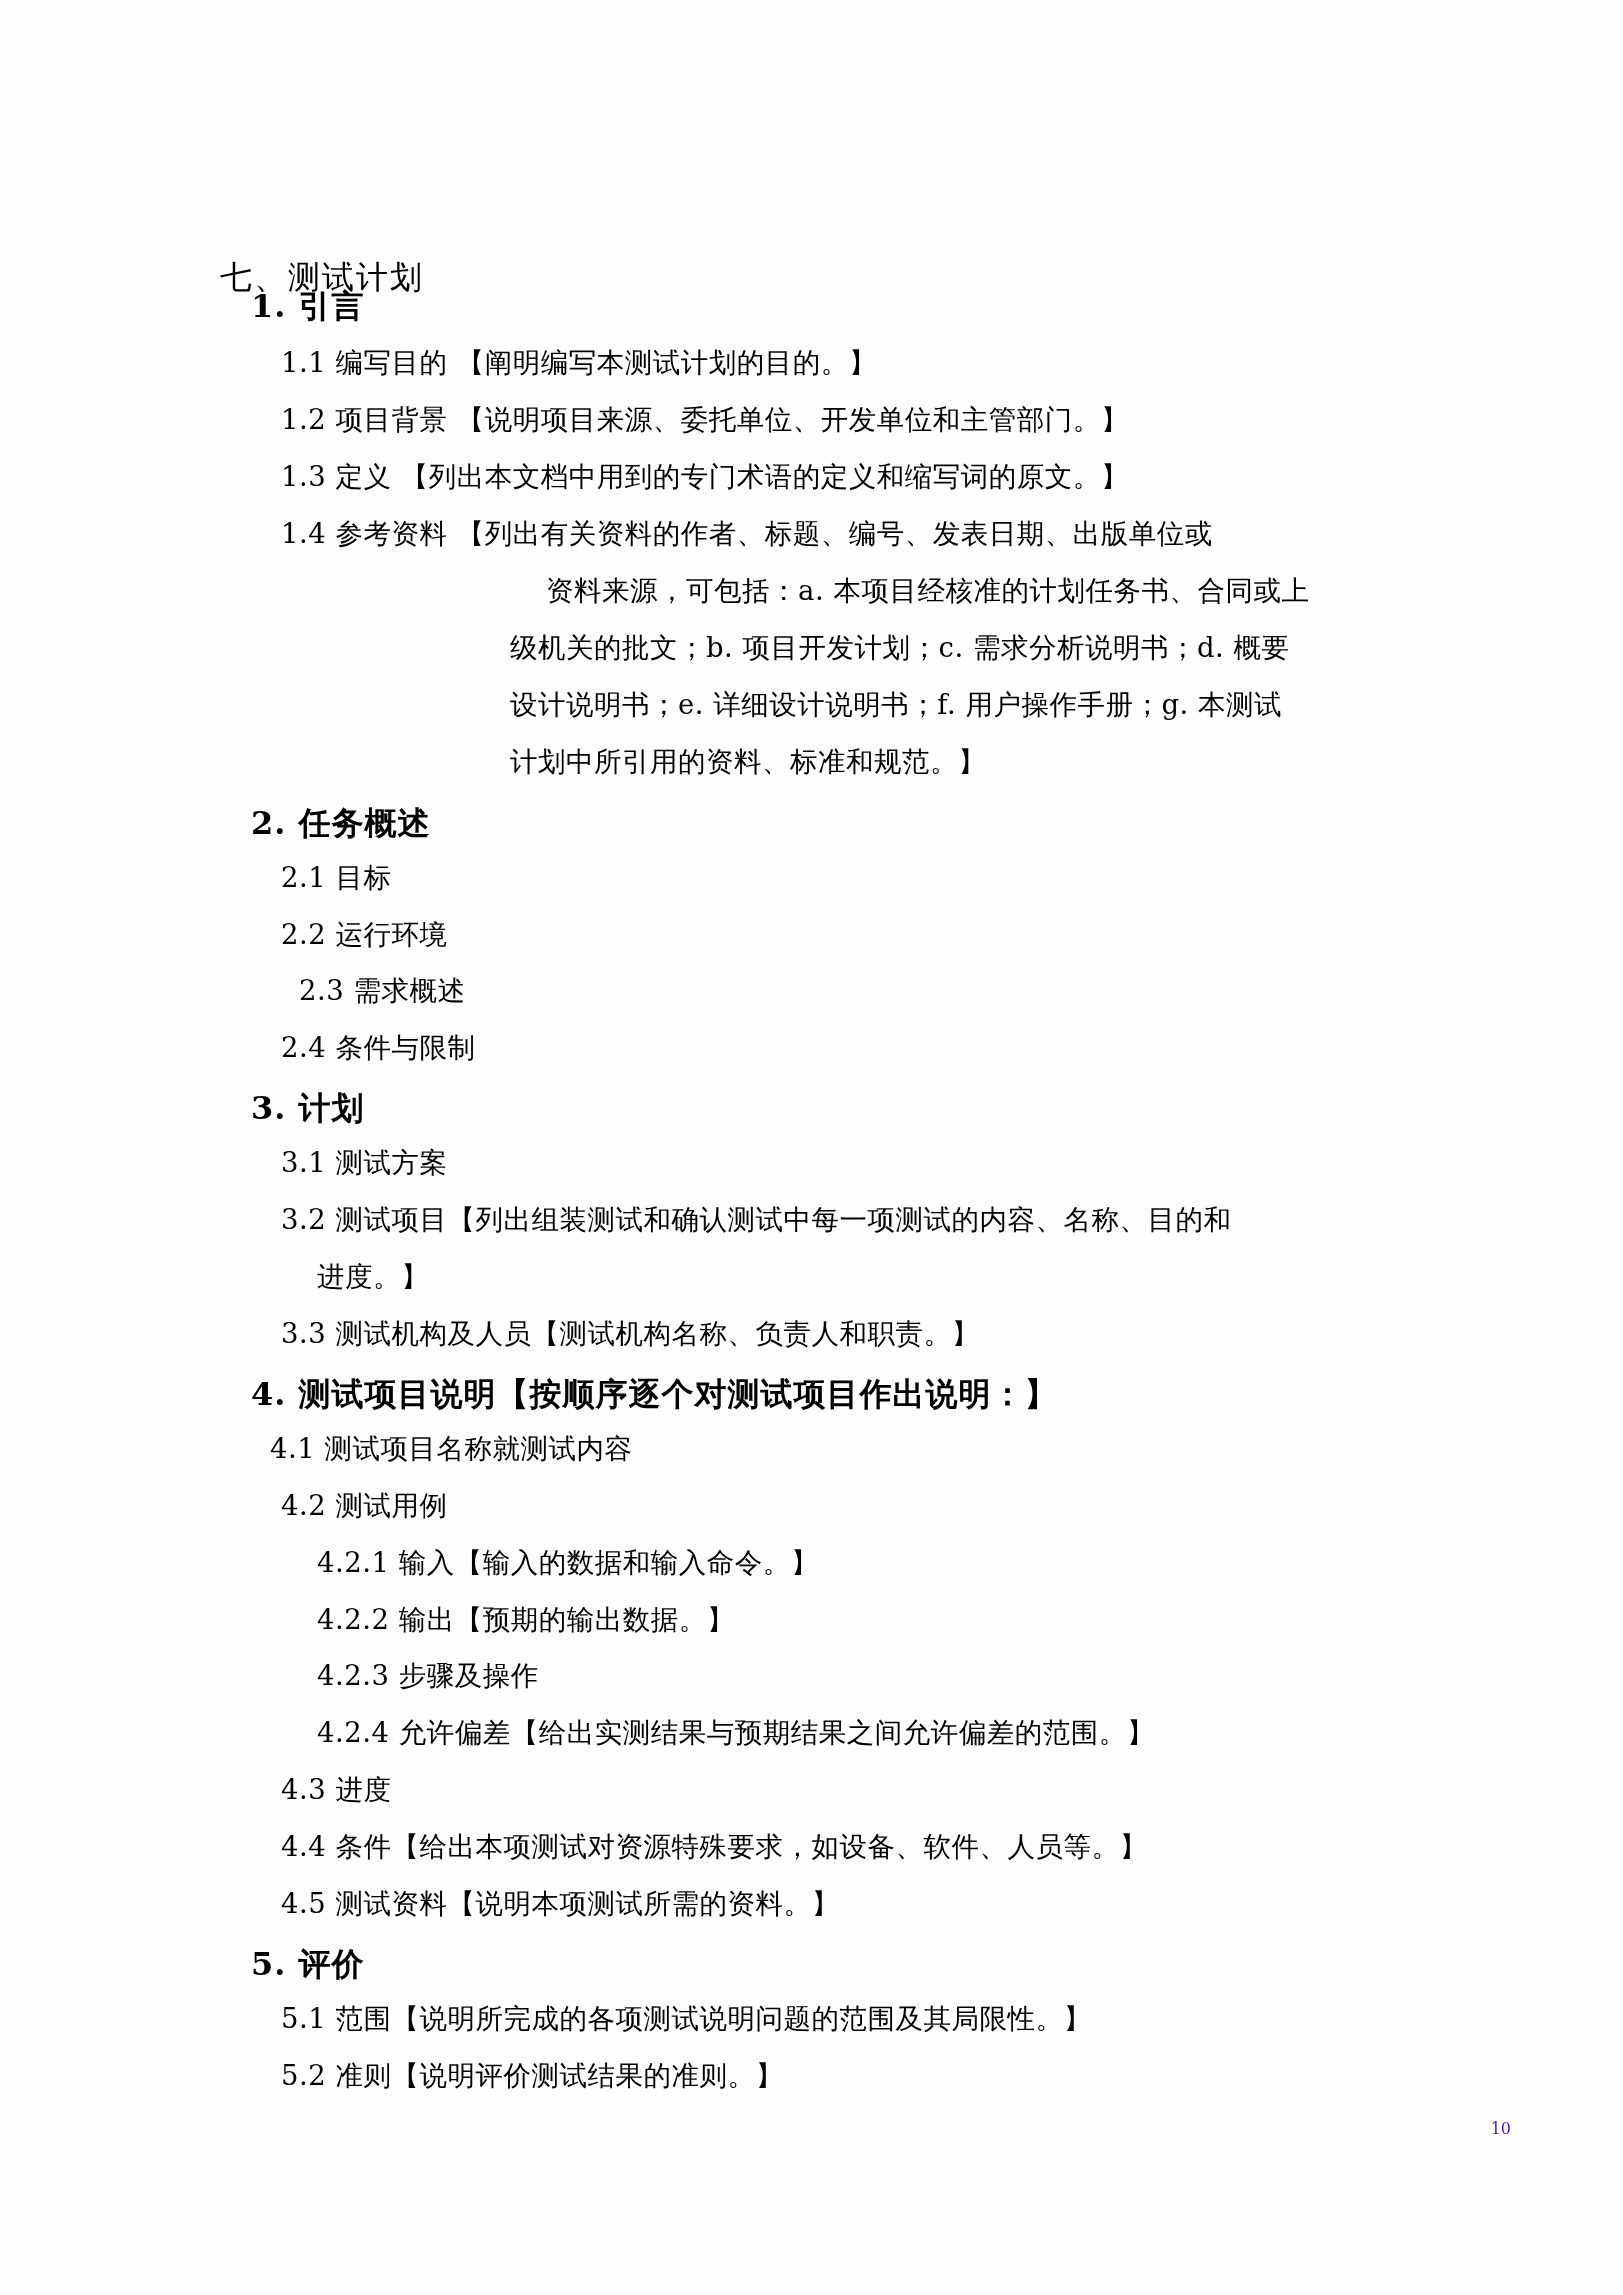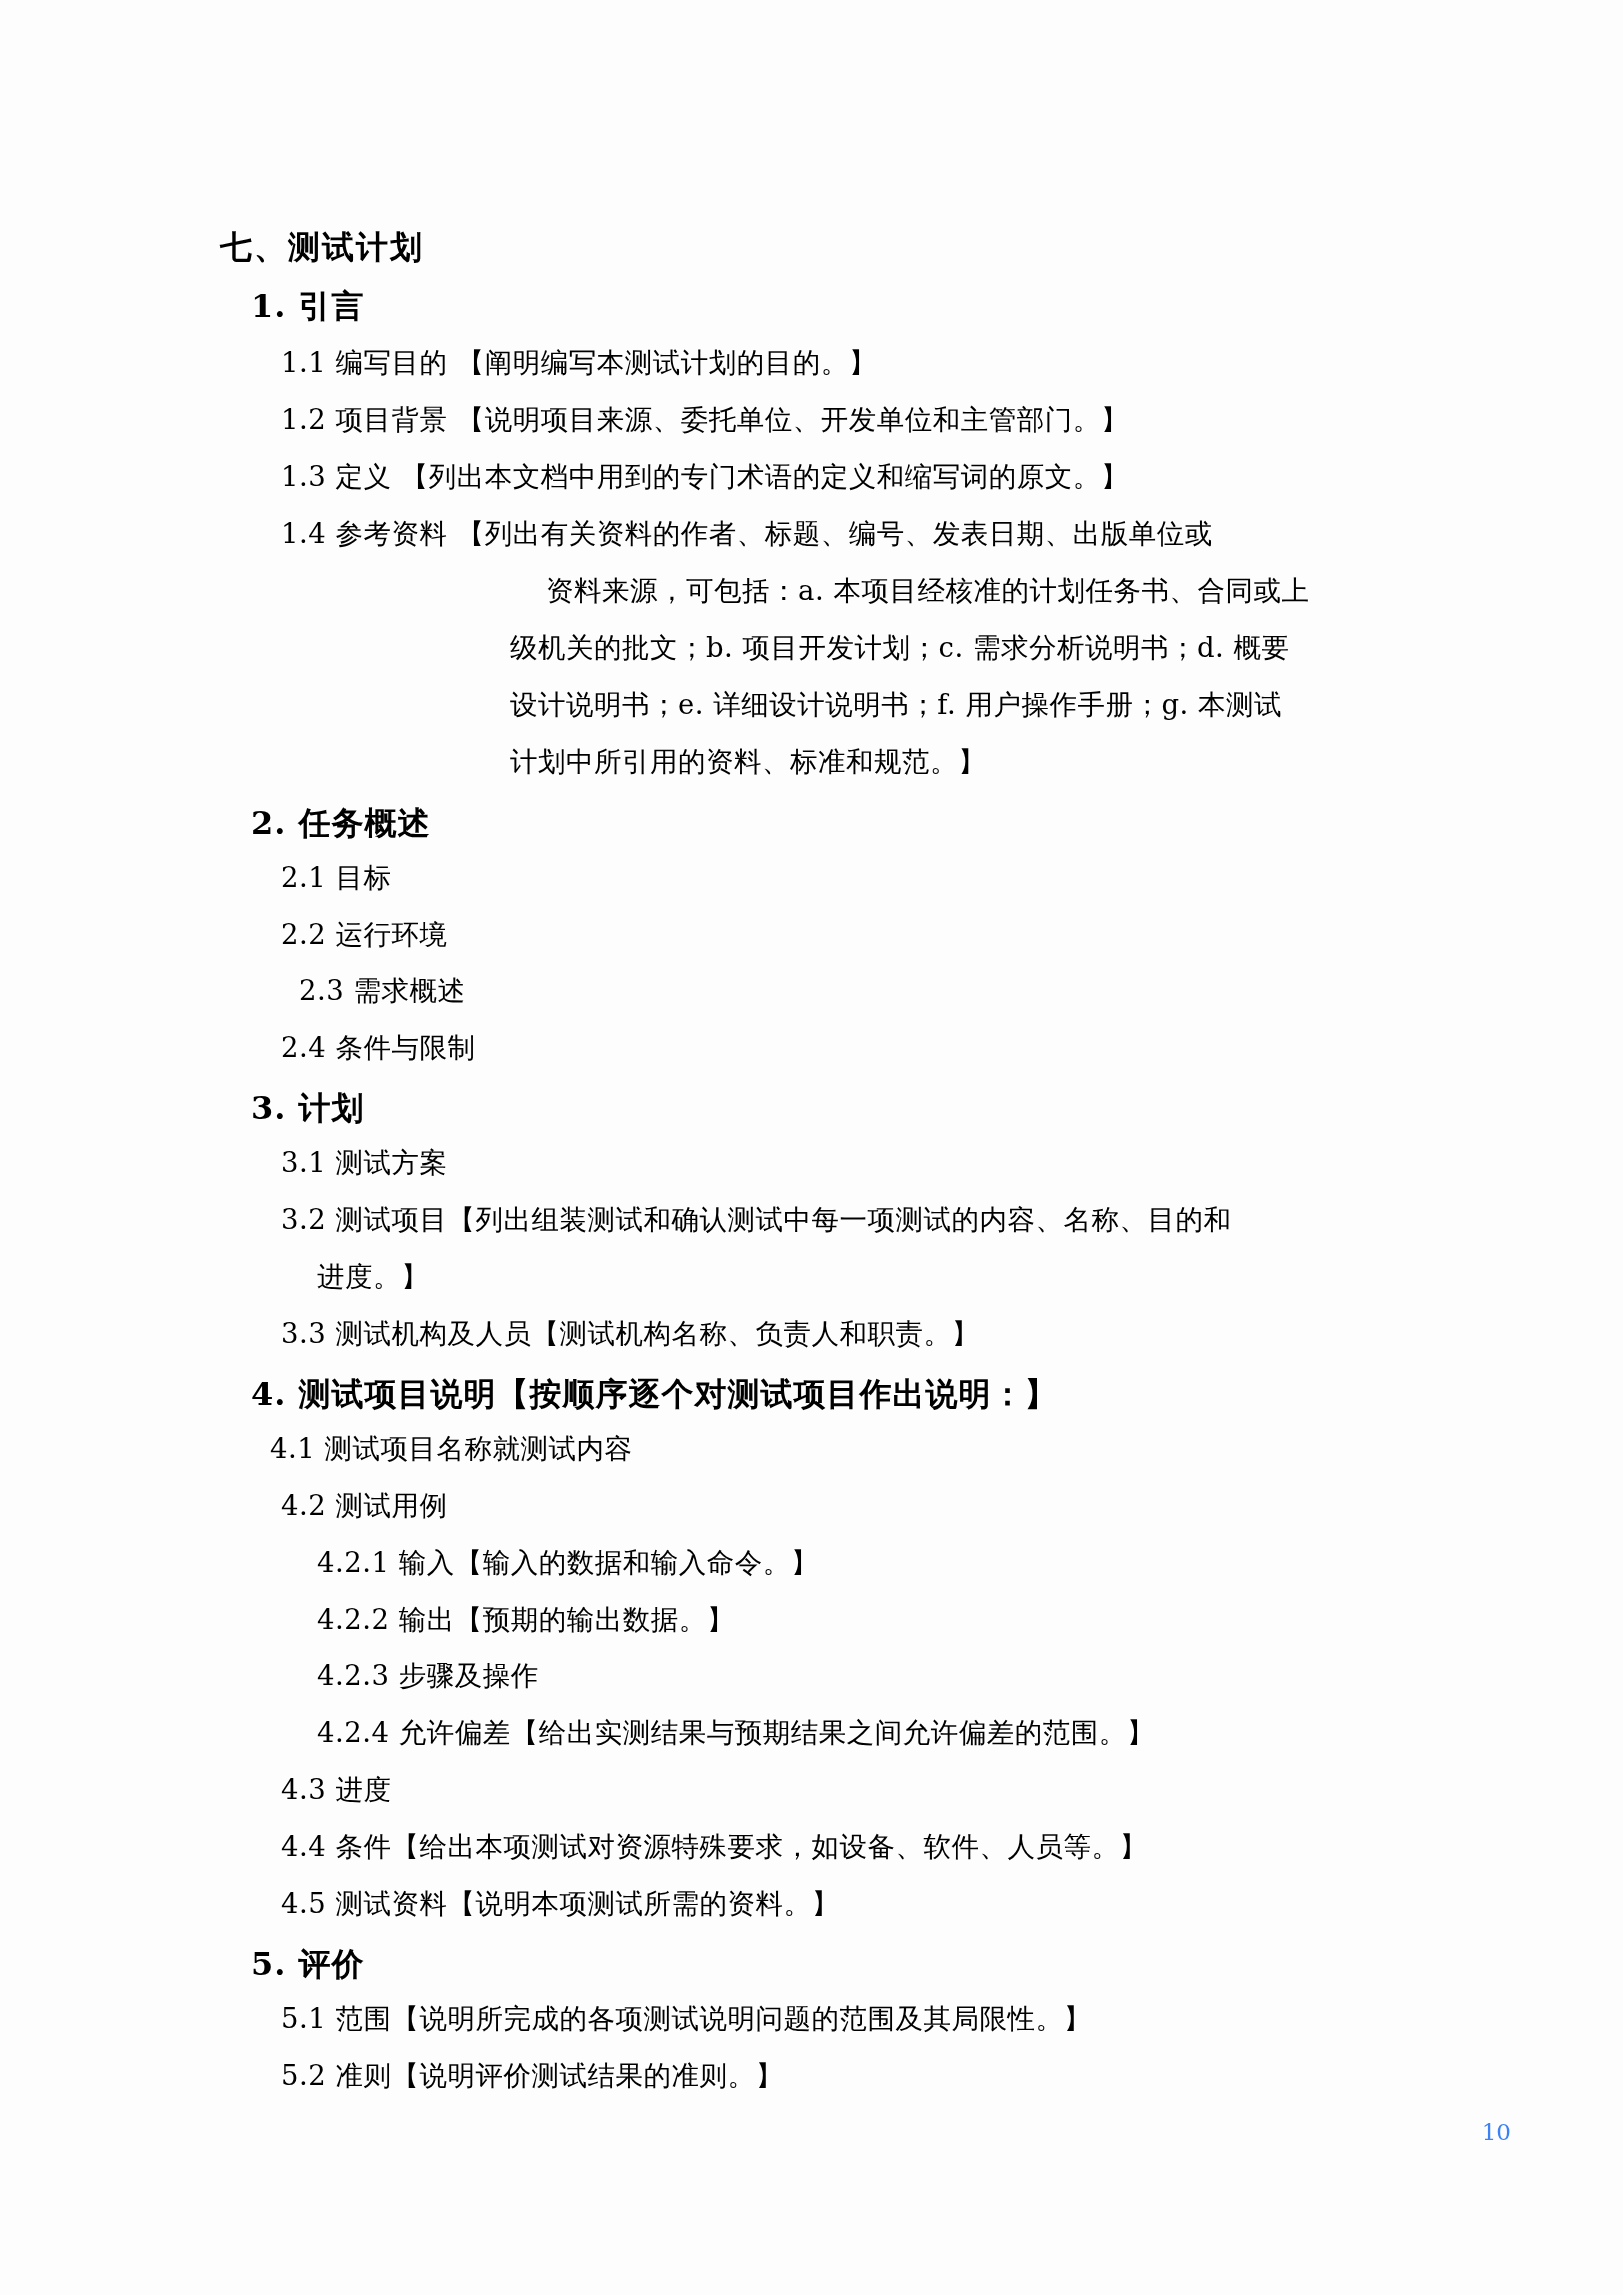--- a/index.html
+++ b/index.html
@@ -35,22 +35,23 @@
     white-space: pre;
     font-family: "DejaVu Serif", "Liberation Serif", serif;
     color: #000000;
     letter-spacing: 0.2px;
     line-height: 1.0;
   }
 
   
   .h-main {
     font-size: 32px;
-    font-weight: bold;
+    font-weight: normal;
     letter-spacing: 2px;
+    margin-top: 30px;
   }
 
   
   .h1 {
     font-size: 32px;
     font-weight: bold;
     letter-spacing: 1px;
     text-align: right;
   }
 
@@ -74,22 +75,22 @@
     font-weight: normal;
     letter-spacing: 0.5px;
   }
 
   
   #page-number {
     position: absolute;
     right: 112px;
     top: 2119px;
     font-family: "DejaVu Serif", "Liberation Serif", serif;
-    font-size: 23px;
-    color: #3b82f6;
+    font-size: 16px;
+    color: #4c1d95;
     letter-spacing: 0;
   }
 </style>
 </head>
 <body>
 
 <div id="page">
   <div id="content">
       <div class="line h-main" style="left: 220px; top: 231px;">七、测试计划</div>
       <div class="line h1" style="left: 251px; top: 290px;">1. 引言</div>

